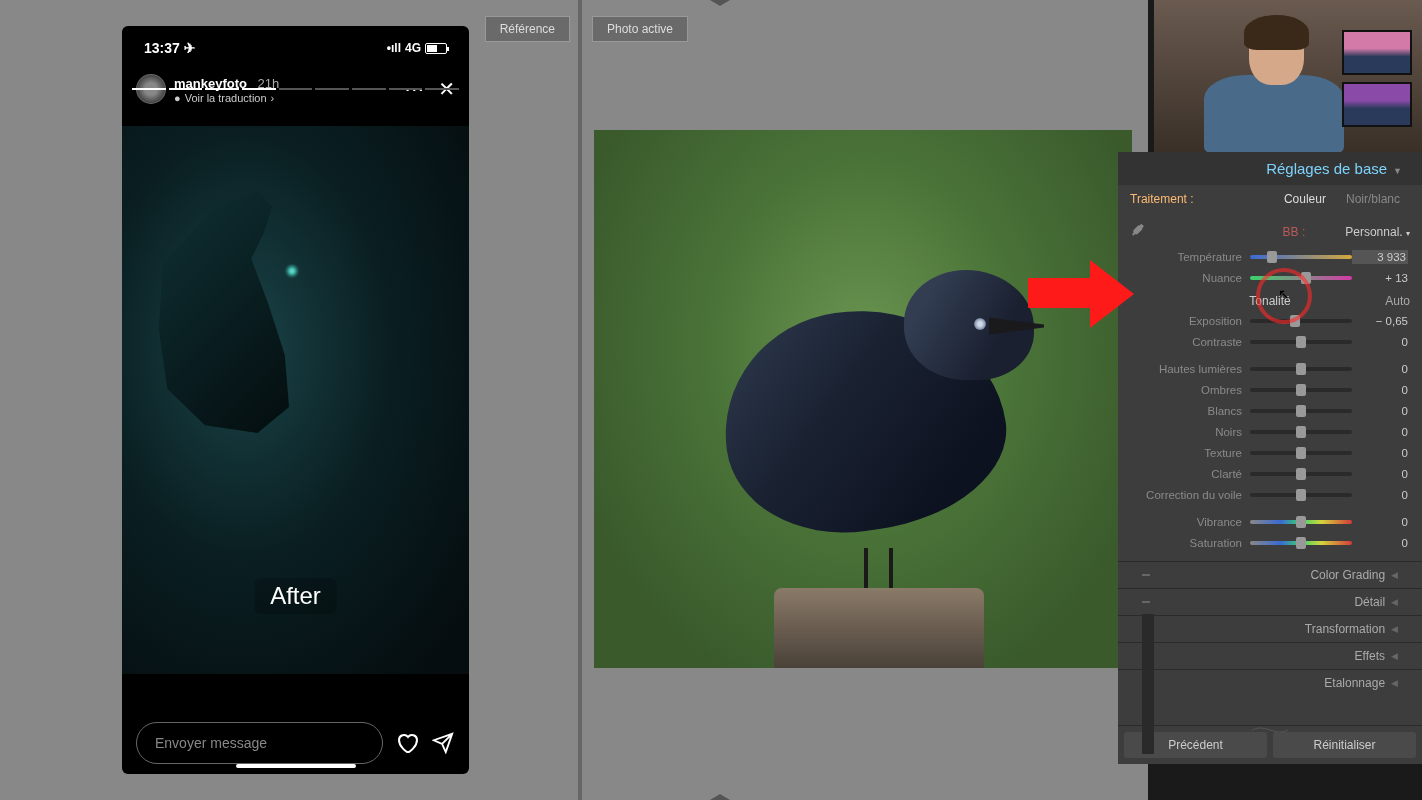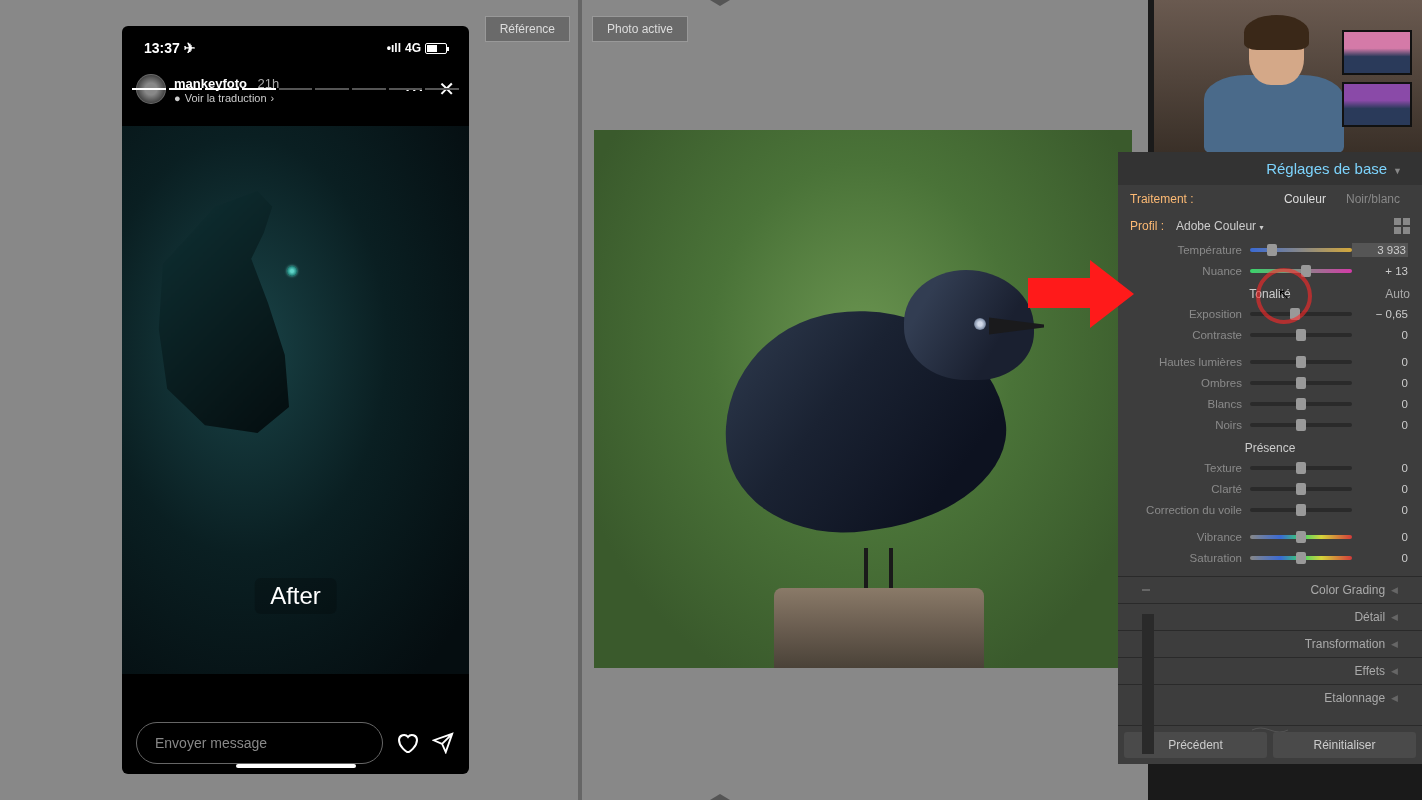--- a/index.html
+++ b/index.html
@@ -203,31 +203,28 @@
   <div class="panel-header">Réglages de base</div>
 
   <div class="row">
     <span class="row-label">Traitement :</span>
     <div class="toggle-group">
       <span class="toggle-btn active">Couleur</span>
       <span class="toggle-btn">Noir/blanc</span>
     </div>
   </div>
 
-  <div class="row">
-    <span class="row-label">Profil :</span>
-    <span class="row-val" style="margin-left:12px;margin-right:auto"><span>Adobe Couleur</span> <span style="font-size:8px">▾</span></span>
-    <div class="grid-icon">
-        <span></span>
-        <span></span>
-        <span></span>
-        <span></span>
-      </div>
-  </div>
-
+
+  <div class="row" style="padding-top:10px">
+    <span class="eyedrop"><svg viewBox="0 0 24 24" width="16" height="16" fill="#888">
+          <path d="M19 3l2 2-3 3 1 1-8 8H7l-2 2-2-2 2-2v-4l8-8 1 1 3-3z"></path>
+        </svg></span>
+    <span style="margin-left:auto;color:#b85a5a">BB :</span>
+    <span style="margin-left:40px;color:#ccc"><span>Personnal.</span> <span style="font-size:8px">▾</span></span>
+  </div>
 
   <div class="slider-row">
     <div class="slider-label">Température</div>
     <div class="slider-track track-temp">
         <div class="slider-handle" style="left:22%"></div>
       </div>
     <div class="slider-val hl">3 933</div>
   </div>
   <div class="slider-row">
     <div class="slider-label">Nuance</div>
@@ -280,21 +277,20 @@
     <div class="slider-val">0</div>
   </div>
   <div class="slider-row">
     <div class="slider-label">Noirs</div>
     <div class="slider-track">
         <div class="slider-handle" style="left:50%"></div>
       </div>
     <div class="slider-val">0</div>
   </div>
 
-  <div class="section-title">Présence</div>
   <div class="slider-row">
     <div class="slider-label">Texture</div>
     <div class="slider-track">
         <div class="slider-handle" style="left:50%"></div>
       </div>
     <div class="slider-val">0</div>
   </div>
   <div class="slider-row">
     <div class="slider-label">Clarté</div>
     <div class="slider-track">

